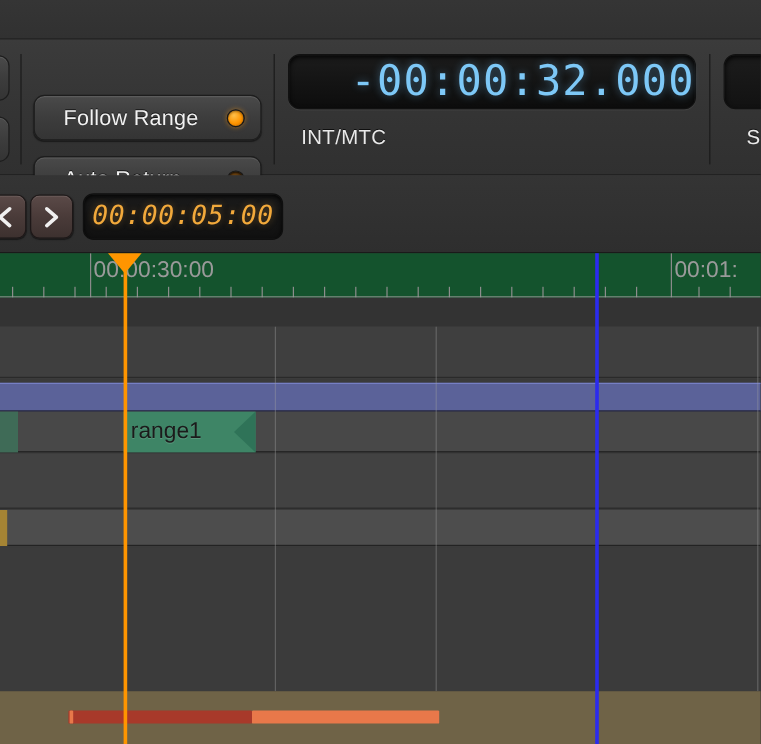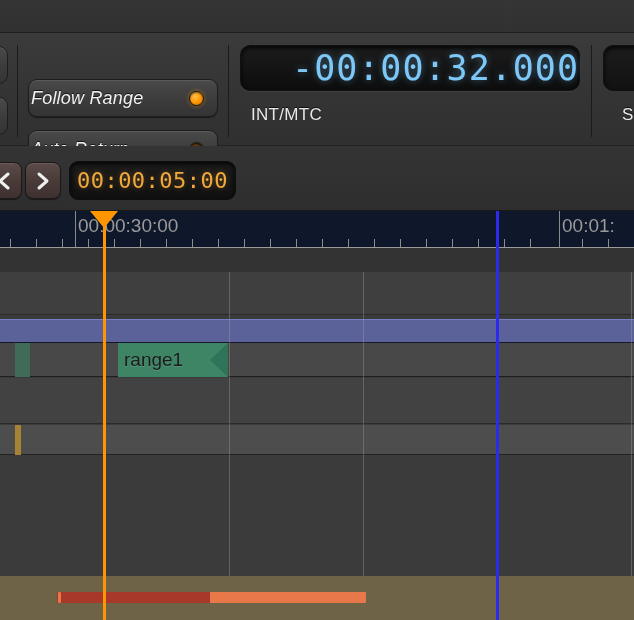--- a/index.html
+++ b/index.html
@@ -29,23 +29,22 @@
   .tbtn {
     position:absolute;
     background:linear-gradient(180deg,#4a4a4a 0%,#3d3d3d 48%,#343434 100%);
     border:1px solid #1d1d1d;
     border-radius:9px;
     box-shadow:inset 0 1px 0 rgba(255,255,255,.10), 0 1px 1px rgba(0,0,0,.5);
     display:flex; align-items:center;
   }
   .tbtn-label {
     color:#f2f2f2; font-size:18px; letter-spacing:.2px;
-    margin-left:2px; white-space:nowrap;
+    margin-left:24px; white-space:nowrap;
     text-shadow:0 -1px 0 rgba(0,0,0,.7);
-    font-style:italic;
   }
   .led {
     position:absolute; width:15px; height:15px; border-radius:50%;
     border:1px solid #181818;
     box-shadow:inset 0 1px 2px rgba(0,0,0,.85);
   }
   .led.on  { background:radial-gradient(circle at 38% 32%, #ffc04a 0%, #ff9500 55%, #c46a00 100%);
              box-shadow:inset 0 1px 2px rgba(0,0,0,.4), 0 0 4px rgba(255,150,0,.55); }
   .led.off { background:radial-gradient(circle at 38% 32%, #7a4b12 0%, #57330a 60%, #2e1c06 100%); }
 
@@ -101,26 +100,27 @@
     position:absolute; left:69px; top:161px; width:167px; height:39px;
     background:linear-gradient(180deg,#1b1b1b 0%,#101010 100%);
     border:1px solid #0f0f0f; border-radius:9px;
     box-shadow:inset 0 2px 4px rgba(0,0,0,.9);
     display:flex; align-items:center; justify-content:center;
   }
   .loc-tc span {
     font-family:"DejaVu Sans Mono", monospace;
     font-size:22px; color:#f2a93b; letter-spacing:.5px;
     text-shadow:0 0 6px rgba(242,169,59,.35);
+    font-style:italic;
   }
 
   
   .ruler {
     position:absolute; left:0; top:211px; width:634px; height:37px;
-    background:#0f172a; overflow:hidden;
+    background:#14532d; overflow:hidden;
   }
   .ruler-label {
     position:absolute; top:4px; font-size:19px; color:#9a9a9a;
     font-family:"Liberation Sans", sans-serif; white-space:nowrap;
   }
   .ruler-major {
     position:absolute; top:0; width:1px; height:37px; background:#8a8a8a;
   }
   .tick { position:absolute; width:1px; background:#8d8d8d; }
   .ruler-base {
@@ -138,21 +138,21 @@
   .bar-div { position:absolute; top:0; width:1px; height:24px; background:#5d5d5d; }
 
   
   .tracks {
     position:absolute; left:0; top:272px; width:634px; height:304px;
     background:#3b3b3b; overflow:hidden;
   }
   .trackrow { position:absolute; left:0; width:634px; }
   .grid-v { position:absolute; top:0; width:1px; height:100%; background:rgba(160,160,160,.38); }
 
-  .clip { position:absolute; display:flex; align-items:center;margin-left:15px; }
+  .clip { position:absolute; display:flex; align-items:center; }
   .clip-label {
     font-size:19px; color:#1b1b1b; margin-left:6px;
     text-shadow:0 1px 0 rgba(255,255,255,.14);
     white-space:nowrap;
   }
 
   
   .overview {
     position:absolute; left:0; top:576px; width:634px; height:44px;
     background:#6f6347;

